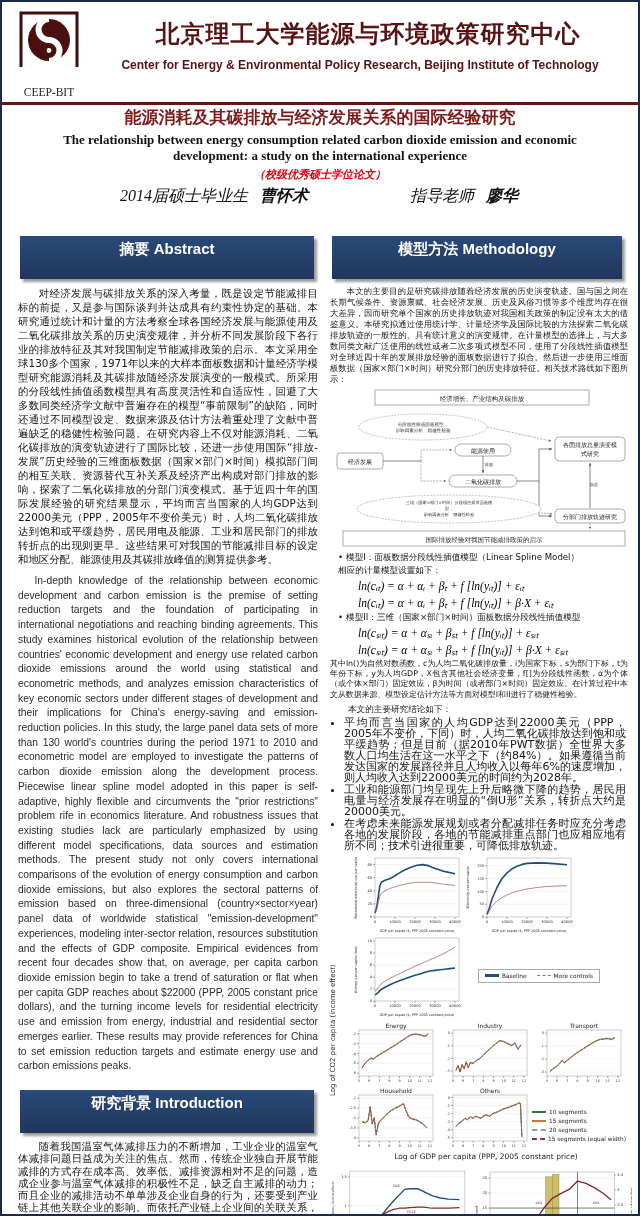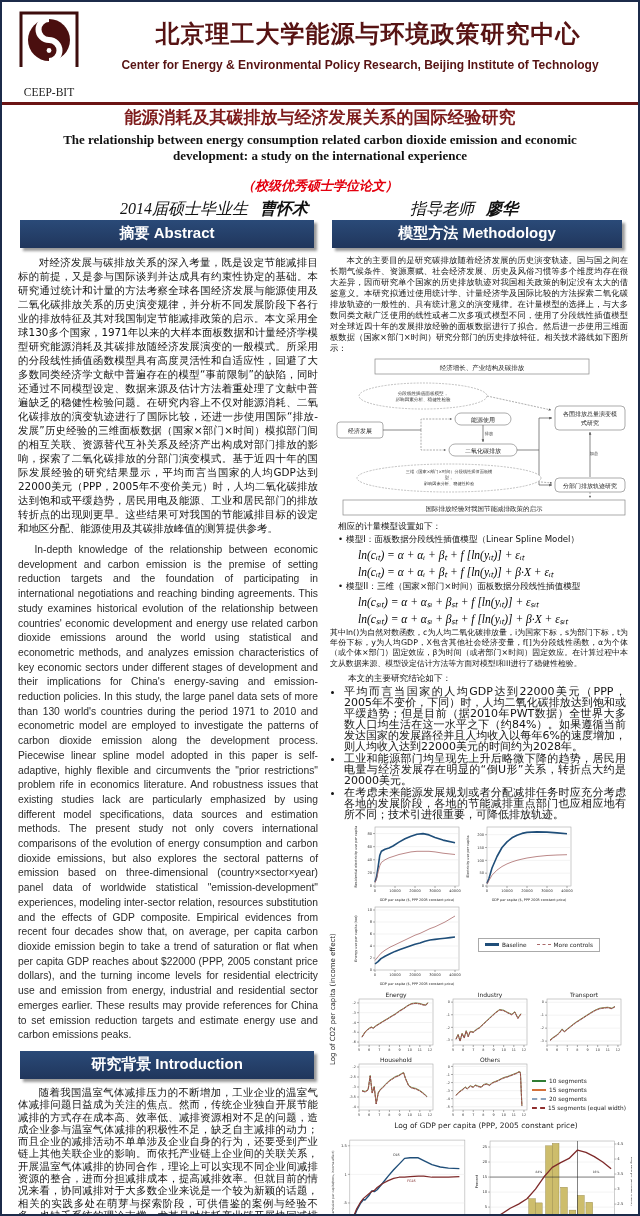--- a/index.html
+++ b/index.html
@@ -11,30 +11,30 @@
   .logo-name{font-family:"Liberation Serif",serif;font-size:11.5px;color:#222;margin-top:12px;}
   .org-cn{position:absolute;left:102px;right:6px;top:16px;text-align:center;color:#571313;
           font-size:24px;font-weight:bold;letter-spacing:1px;}
   .org-en{position:absolute;left:86px;right:6px;top:56px;text-align:center;color:#571313;
           font-size:12px;font-weight:bold;font-family:"Liberation Sans",sans-serif;}
   
   .tblock{position:absolute;top:104px;left:0;right:0;text-align:center;}
   .t-cn{font-size:17px;font-weight:bold;color:#7d1b1b;}
   .t-en{font-family:"Liberation Serif",serif;font-size:13px;font-weight:bold;color:#111;
         line-height:1.25;margin:3px 40px 0;}
-  .t-award{font-size:13px;font-weight:bold;font-style:italic;color:#e3000f;margin-top:12px;}
+  .t-award{font-size:11px;font-weight:bold;font-style:italic;color:#e3000f;margin-top:2px;}
   .t-names{display:flex;justify-content:space-between;padding:4px 120px 0 118px;
            font-family:"Liberation Serif",serif;font-style:italic;font-size:16px;color:#111;}
   .t-names b{font-weight:bold;}
   
   .col{position:absolute;top:218px;}
   .col.left{left:16px;width:306px;}
   .col.right{left:328px;width:302px;}
   .sech{background:linear-gradient(180deg,#2a4a78,#20365c);color:#fff;text-align:center;
-        font-size:15px;font-weight:bold;padding:4px 0 5px;margin:0 10px 7px 2px;
+        font-size:15px;font-weight:bold;padding:4px 0 20px;margin:16px 10px 7px 2px;
         box-shadow:3px 3px 2.5px #9b9b9b;font-family:"Liberation Sans",sans-serif;}
   .cn{font-size:10.4px;line-height:14px;text-align:justify;text-indent:2em;color:#141414;margin:0 6px 6px 0;}
   .cn.tight{line-height:12.3px;}
   .en{font-size:10.3px;line-height:14.7px;text-align:justify;color:#2b2b2b;text-indent:1.6em;
       font-family:"Liberation Sans",sans-serif;margin:8px 6px 8px 0;}
   .rcn{font-size:8.3px;line-height:11px;text-align:justify;text-indent:2em;color:#141414;margin:0 4px 4px 0;}
   .mline{font-size:8.6px;color:#141414;margin:1px 0 1px 8px;}
   .mline.b::before{content:"•";margin-right:3px;}
   .eq{font-family:"Liberation Serif",serif;font-style:italic;font-size:11.5px;color:#000;margin:1px 0 2px 28px;}
   ul.blts{margin:0 6px 3px 14px;padding:0;}
@@ -161,22 +161,22 @@
       <text class="dt4" x="114" y="115">三维（国家×部门×时间）分段线性插值面板模</text>
       <text class="dt4" x="114" y="121">型，</text>
       <text class="dt4" x="114" y="127">影响因素分析、稳健性检验</text>
       <line class="dlnd" x1="206" y1="124" x2="217" y2="125" marker-end="url(#arw)"></line>
 
       <rect class="dbox" x="8" y="142" width="282" height="15"></rect>
       <text class="dt7" x="149" y="152.5">国际排放经验对我国节能减排政策的启示</text>
       <line class="dlnd" x1="255" y1="134" x2="255" y2="140" marker-end="url(#arw)"></line>
     </svg>
 
+    <div class="mline b">模型I：面板数据分段线性插值模型（Linear Spline Model）</div>
     <div class="mline">相应的计量模型设置如下：</div>
-    <div class="mline b">模型I：面板数据分段线性插值模型（Linear Spline Model）</div>
     <div class="eq">ln(cᵢₜ) = α + αᵢ + βₜ + f [ln(yᵢₜ)] + εᵢₜ</div>
     <div class="eq">ln(cᵢₜ) = α + αᵢ + βₜ + f [ln(yᵢₜ)] + β·X + εᵢₜ</div>
     <div class="mline b">模型II：三维（国家×部门×时间）面板数据分段线性插值模型</div>
     <div class="eq">ln(cₛᵢₜ) = α + αₛᵢ + βₛₜ + f [ln(yᵢₜ)] + εₛᵢₜ</div>
     <div class="eq">ln(cₛᵢₜ) = α + αₛᵢ + βₛₜ + f [ln(yᵢₜ)] + β·X + εₛᵢₜ</div>
     <p class="rcn" style="text-indent:0;font-size:7.9px;line-height:10.2px;">其中ln()为自然对数函数，c为人均二氧化碳排放量，i为国家下标，s为部门下标，t为年份下标，y为人均GDP，X包含其他社会经济变量，f[]为分段线性函数，α为个体（或个体×部门）固定效应，β为时间（或者部门×时间）固定效应。在计算过程中本文从数据来源、模型设定估计方法等方面对模型I和II进行了稳健性检验。</p>
 
     <div class="mline" style="margin-left:18px;">本文的主要研究结论如下：</div>
     <ul class="blts">
       <li>平均而言当国家的人均GDP达到22000美元（PPP，2005年不变价，下同）时，人均二氧化碳排放达到饱和或平缓趋势；但是目前（据2010年PWT数据）全世界大多数人口均生活在这一水平之下（约84%）。如果遵循当前发达国家的发展路径并且人均收入以每年6%的速度增加，则人均收入达到22000美元的时间约为2028年。</li>

